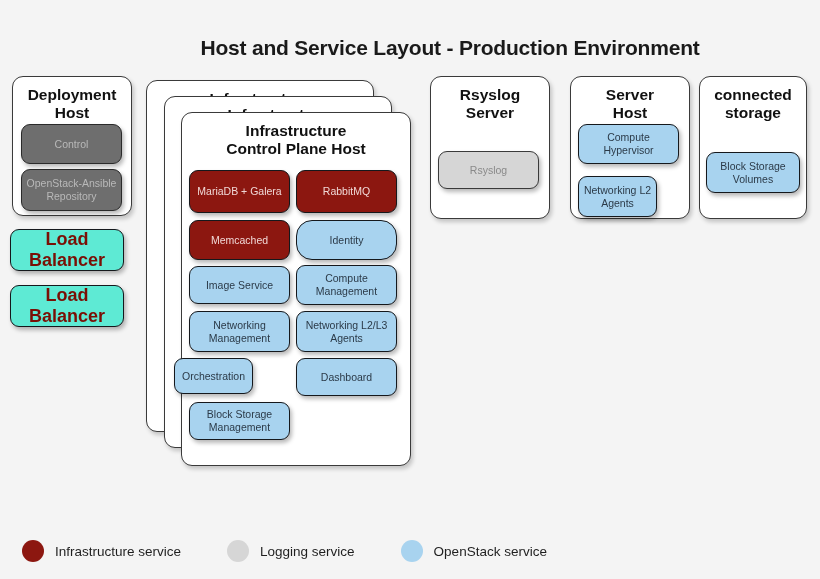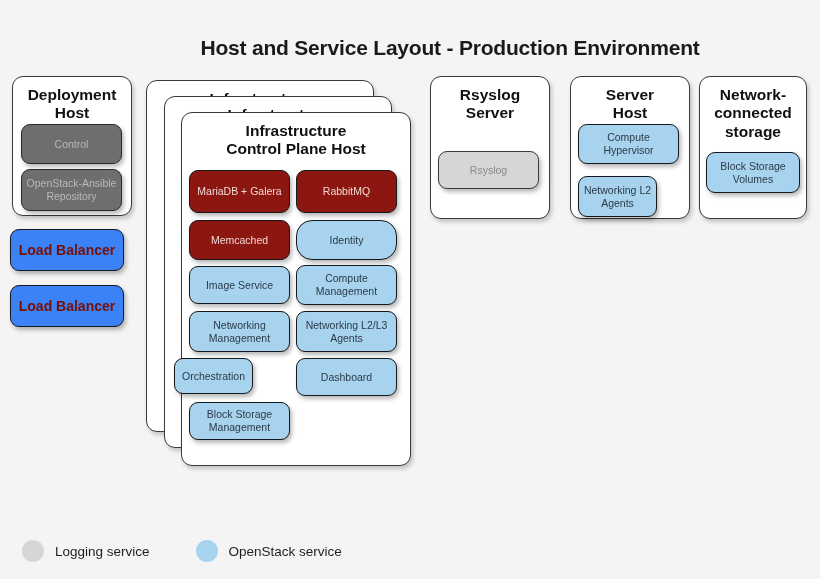--- a/index.html
+++ b/index.html
@@ -74,24 +74,24 @@
     background: #d6d6d6;
     border: 1.5px solid #3a3a3a;
     color: #8a8a8a;
   }
   .svc-deploy {
     background: #6e6e6e;
     border: 1.5px solid #2a2a2a;
     color: #b9b9b9;
   }
   .svc-lb {
-    background: #3b82f6;
+    background: #5eead4;
     border: 1.6px solid #15181c;
     color: #7a0f05;
-    font-size: 14px;
+    font-size: 18px;
     font-weight: bold;
     line-height: 1.15;
   }
 
   
   #legend {
     position: absolute;
     left: 22px;
     top: 540px;
     display: flex;
@@ -179,28 +179,31 @@
   <div class="host-title">
     <div>Server</div>
     <div>Host</div>
   </div>
 </div>
 <div class="svc svc-openstack" style="left:578px; top:124px; width:101px; height:40px;">Compute Hypervisor</div>
 <div class="svc svc-openstack" style="left:578px; top:176px; width:79px; height:41px;">Networking L2 Agents</div>
 
 <div class="host-card" style="left:699px; top:76px; width:108px; height:143px;">
   <div class="host-title">
-    <div>Network-</div>
     <div>connected</div>
     <div>storage</div>
   </div>
 </div>
 <div class="svc svc-openstack" style="left:706px; top:152px; width:94px; height:41px;">Block Storage Volumes</div>
 
 <div id="legend">
+  <div class="legend-item">
+    <div class="legend-dot" style="background:#8c1710;"></div>
+    <div class="legend-label">Infrastructure service</div>
+  </div>
   <div class="legend-item">
     <div class="legend-dot" style="background:#d6d6d6;"></div>
     <div class="legend-label">Logging service</div>
   </div>
   <div class="legend-item">
     <div class="legend-dot" style="background:#a8d3ef;"></div>
     <div class="legend-label">OpenStack service</div>
   </div>
 </div>
 

